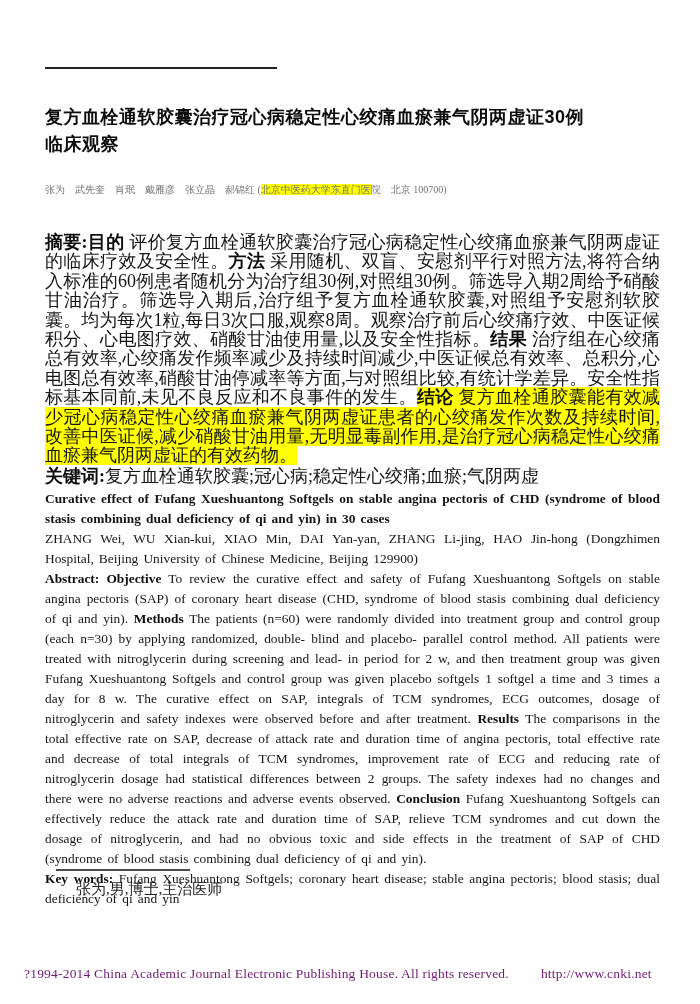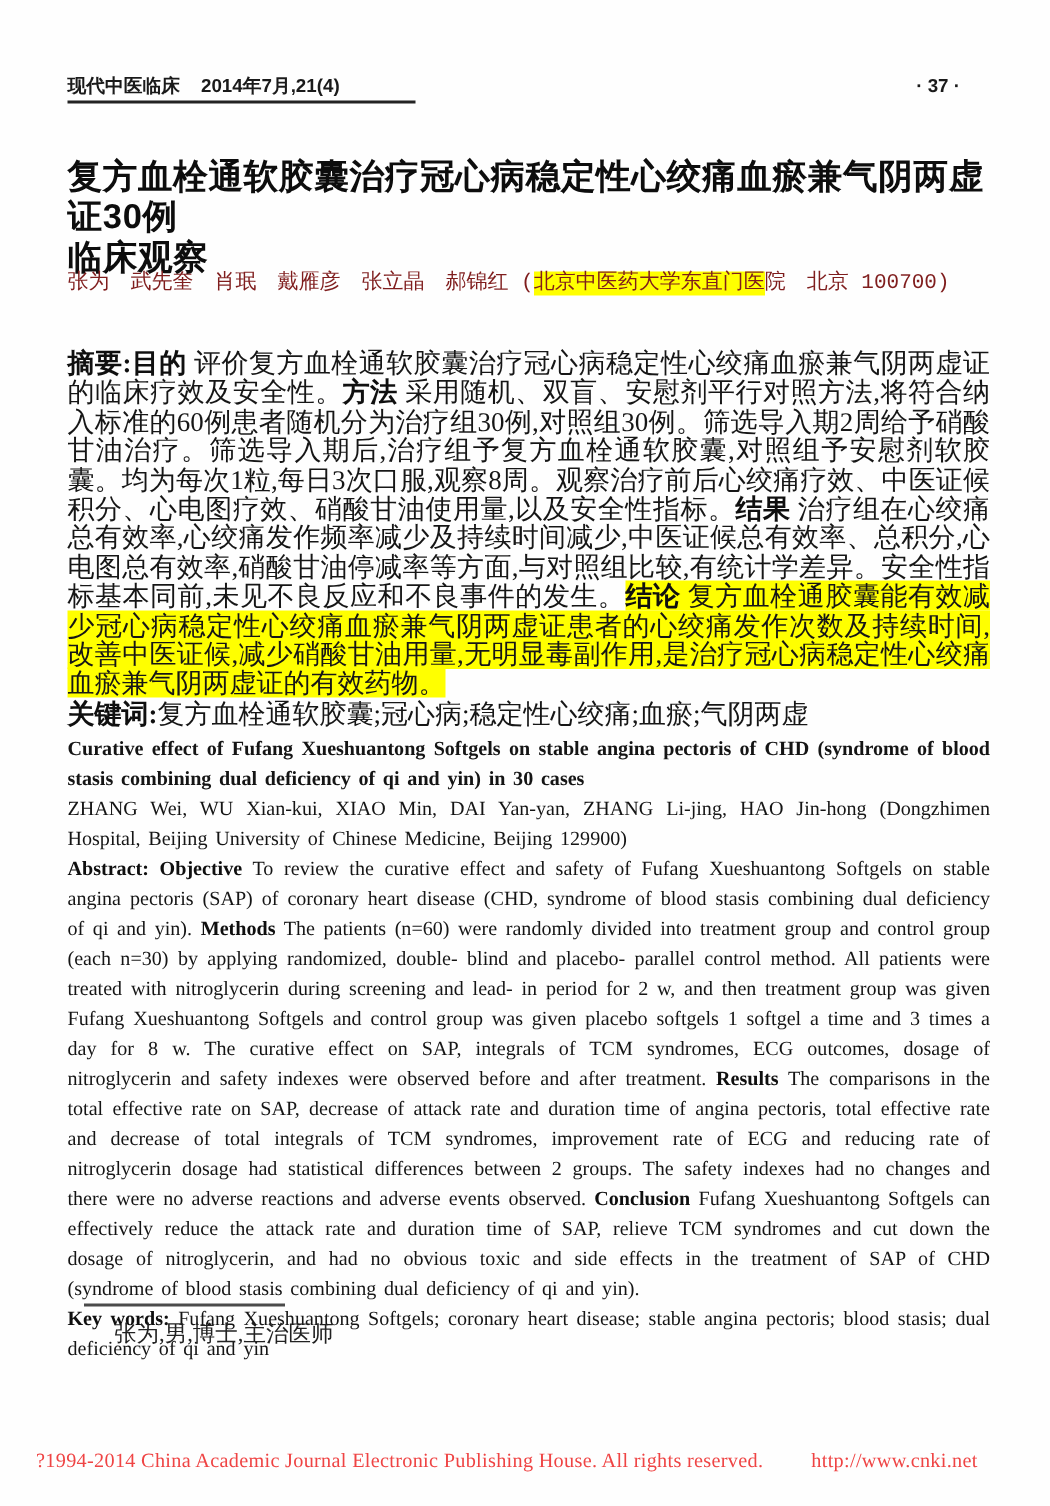--- a/index.html
+++ b/index.html
@@ -19,27 +19,27 @@
   }
   .hdr-left span { margin-right:14px; }
   .hdr-rule {
     position:absolute; top:67px; left:45px; width:232px; height:2px;
     background:#232323;
   }
   
   .title {
     position:absolute; top:104px; left:45px; width:618px;
     font-family:"Liberation Sans","DejaVu Sans",sans-serif;
-    font-weight:bold; font-size:23px; line-height:27px;
+    font-weight:bold; font-size:18px; line-height:27px;
     letter-spacing:0.5px; color:#0d0d0d;
   }
   
   .authors {
     position:absolute; top:180px; left:45px; width:618px;
-    font-size:14px; line-height:19px; color:#7f1d1d;font-family:Liberation Mono, monospace;
+    font-size:10px; line-height:19px; color:#737373;
   }
   .hl { background:#ffff00; }
   
   .cnblock {
     position:absolute; top:233px; left:45px; width:615px;
     font-size:18px; line-height:19.4px; color:#161616;
   }
   .cnabs { text-align:justify; }
   .metaline { margin-top:1px; line-height:19.8px; }
   b { font-weight:bold; color:#0f0f0f; }
@@ -56,34 +56,28 @@
     background:#4b4b4b;
   }
   .footnote {
     position:absolute; top:880px; left:76px;
     font-size:15px; color:#222;
   }
   
   .footer {
     position:absolute; top:966px; left:24px; width:664px;
     display:flex; gap:32px; font-size:13.5px; letter-spacing:0.2px;
-    color:#ef4444;
+    color:#701a75;
   }
 </style>
 </head>
 <body>
 
 <div class="page">
 
-  <div class="hdr">
-    <div class="hdr-left">
-      <span>现代中医临床</span><span>2014年7月,21(4)</span>
-    </div>
-    <div class="hdr-right">· 37 ·</div>
-  </div>
   <div class="hdr-rule"></div>
 
   <div class="title">
     <div>复方血栓通软胶囊治疗冠心病稳定性心绞痛血瘀兼气阴两虚证30例</div>
     <div>临床观察</div>
   </div>
 
   <div class="authors">
     <span>张为　武先奎　肖珉　戴雁彦　张立晶　郝锦红</span>
     <span>(</span><span class="hl">北京中医药大学东直门医</span><span>院　北京 100700)</span>

